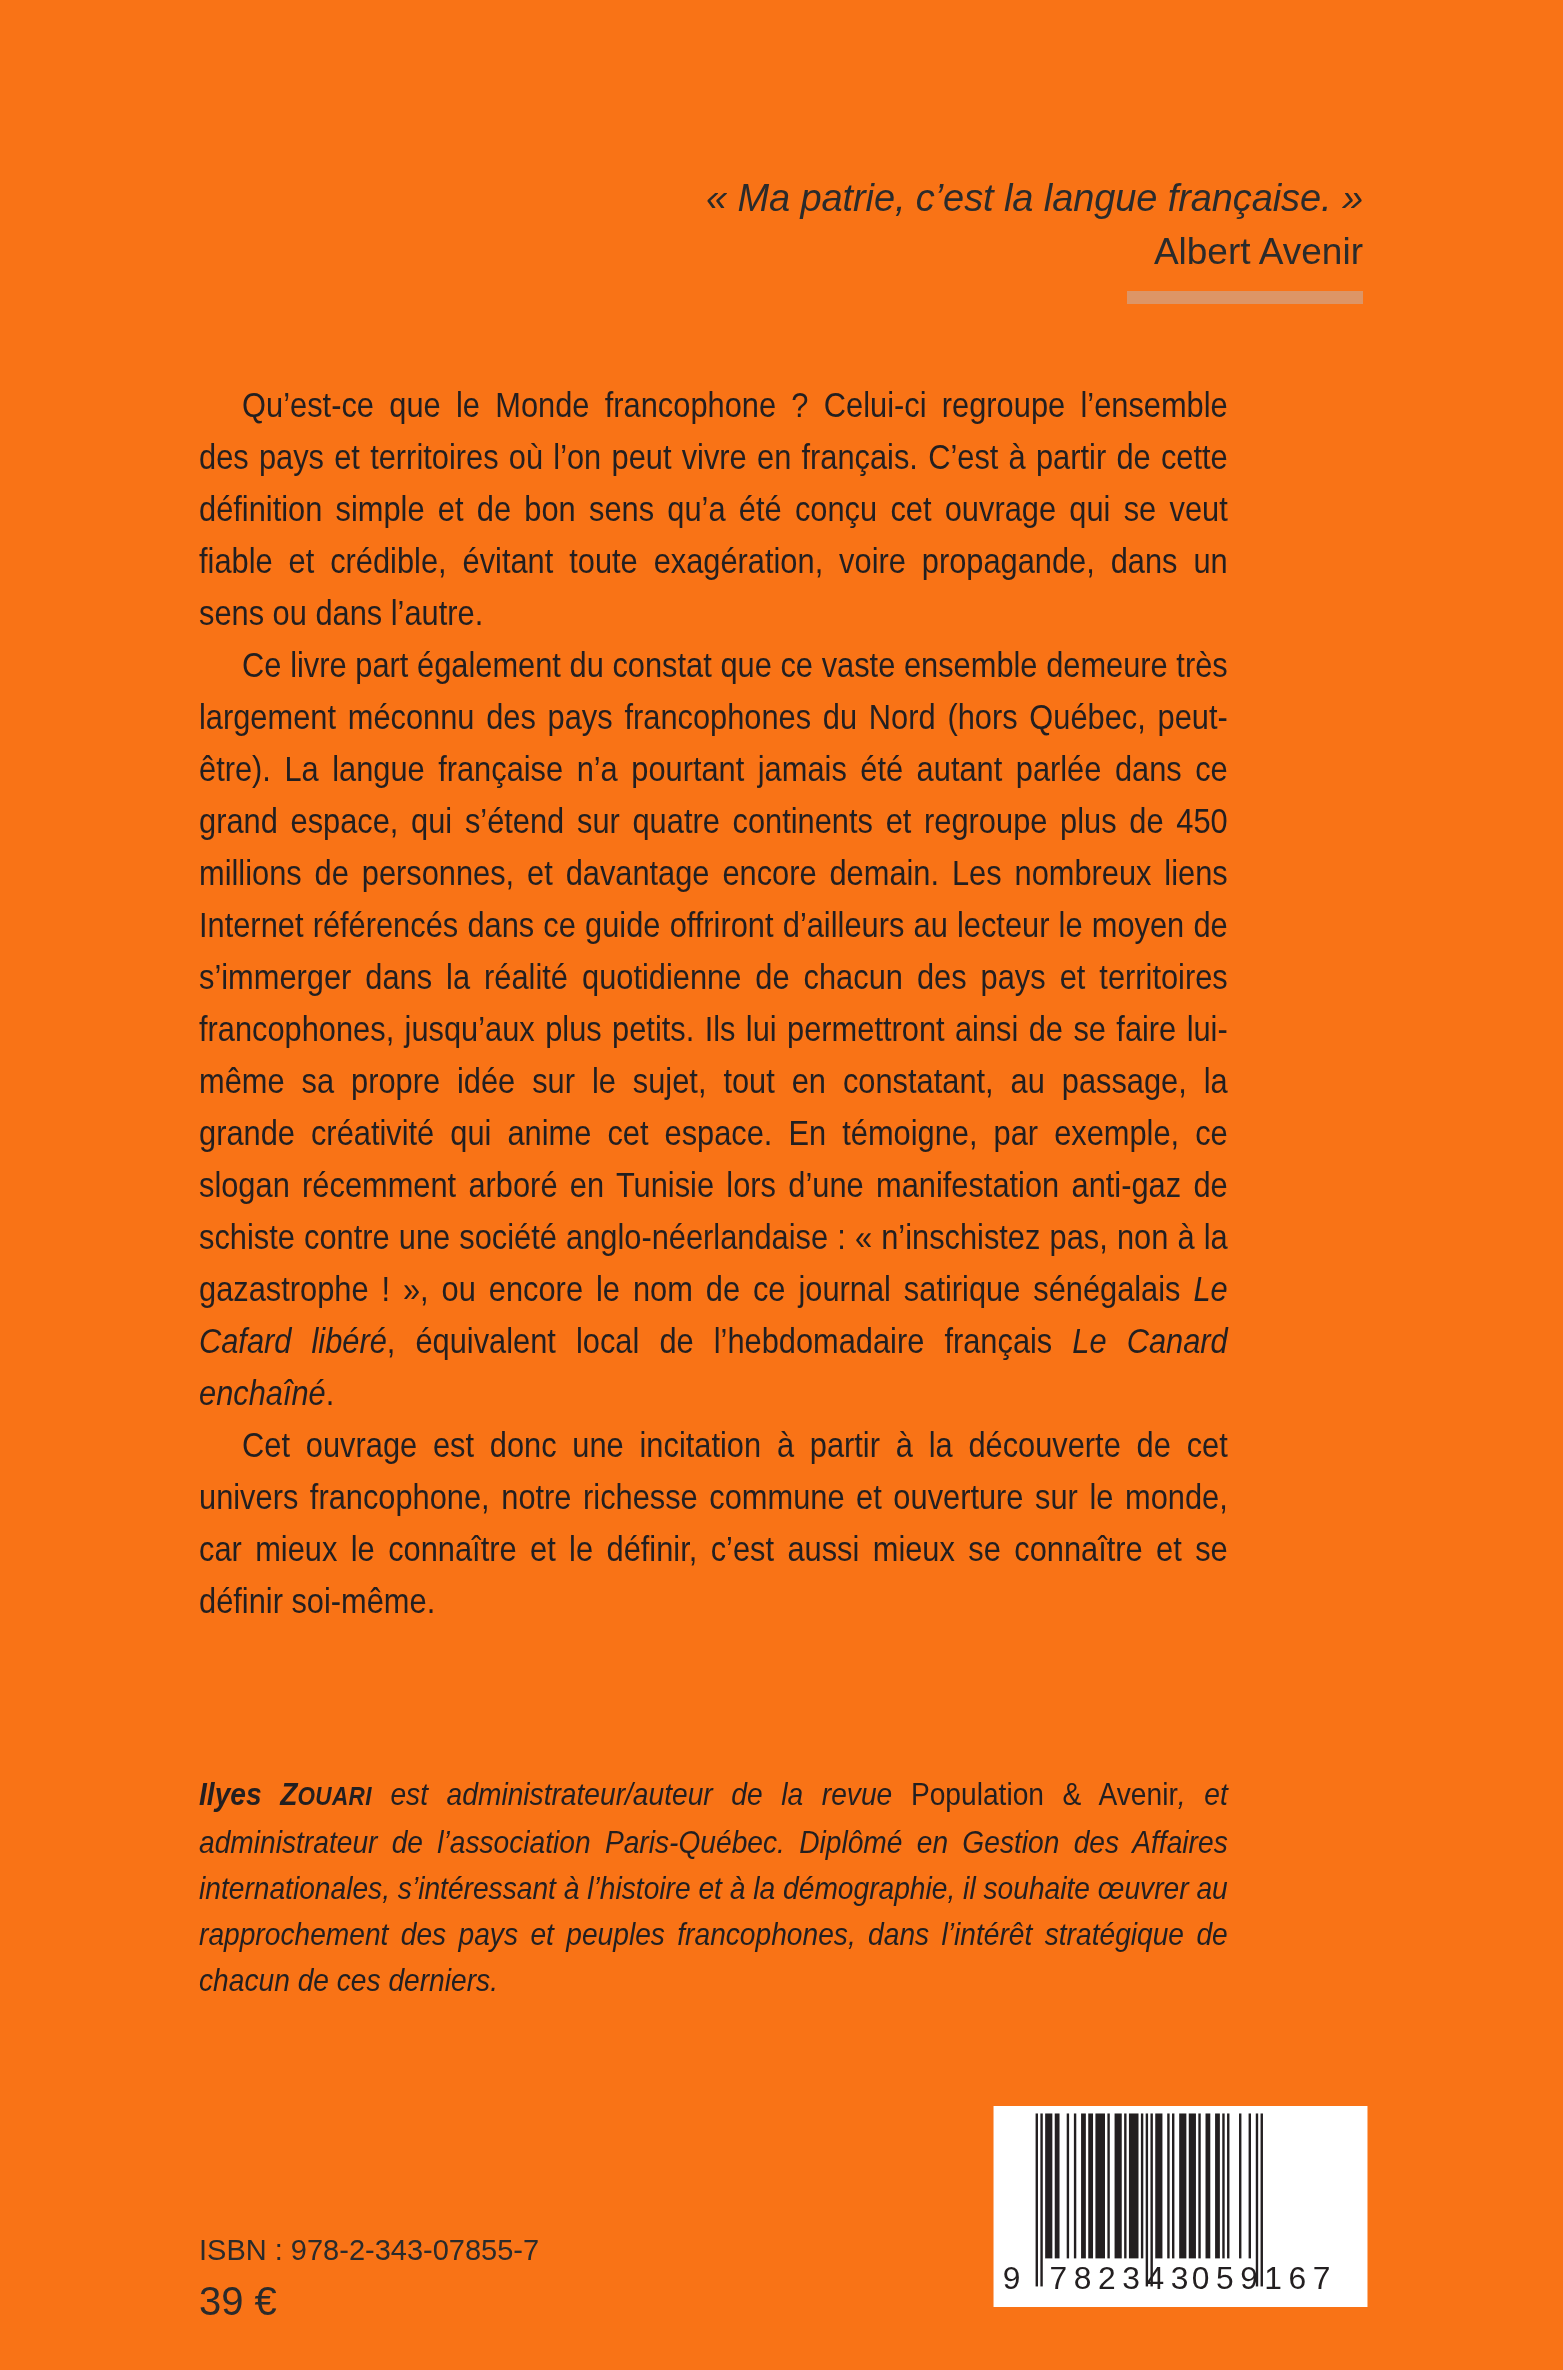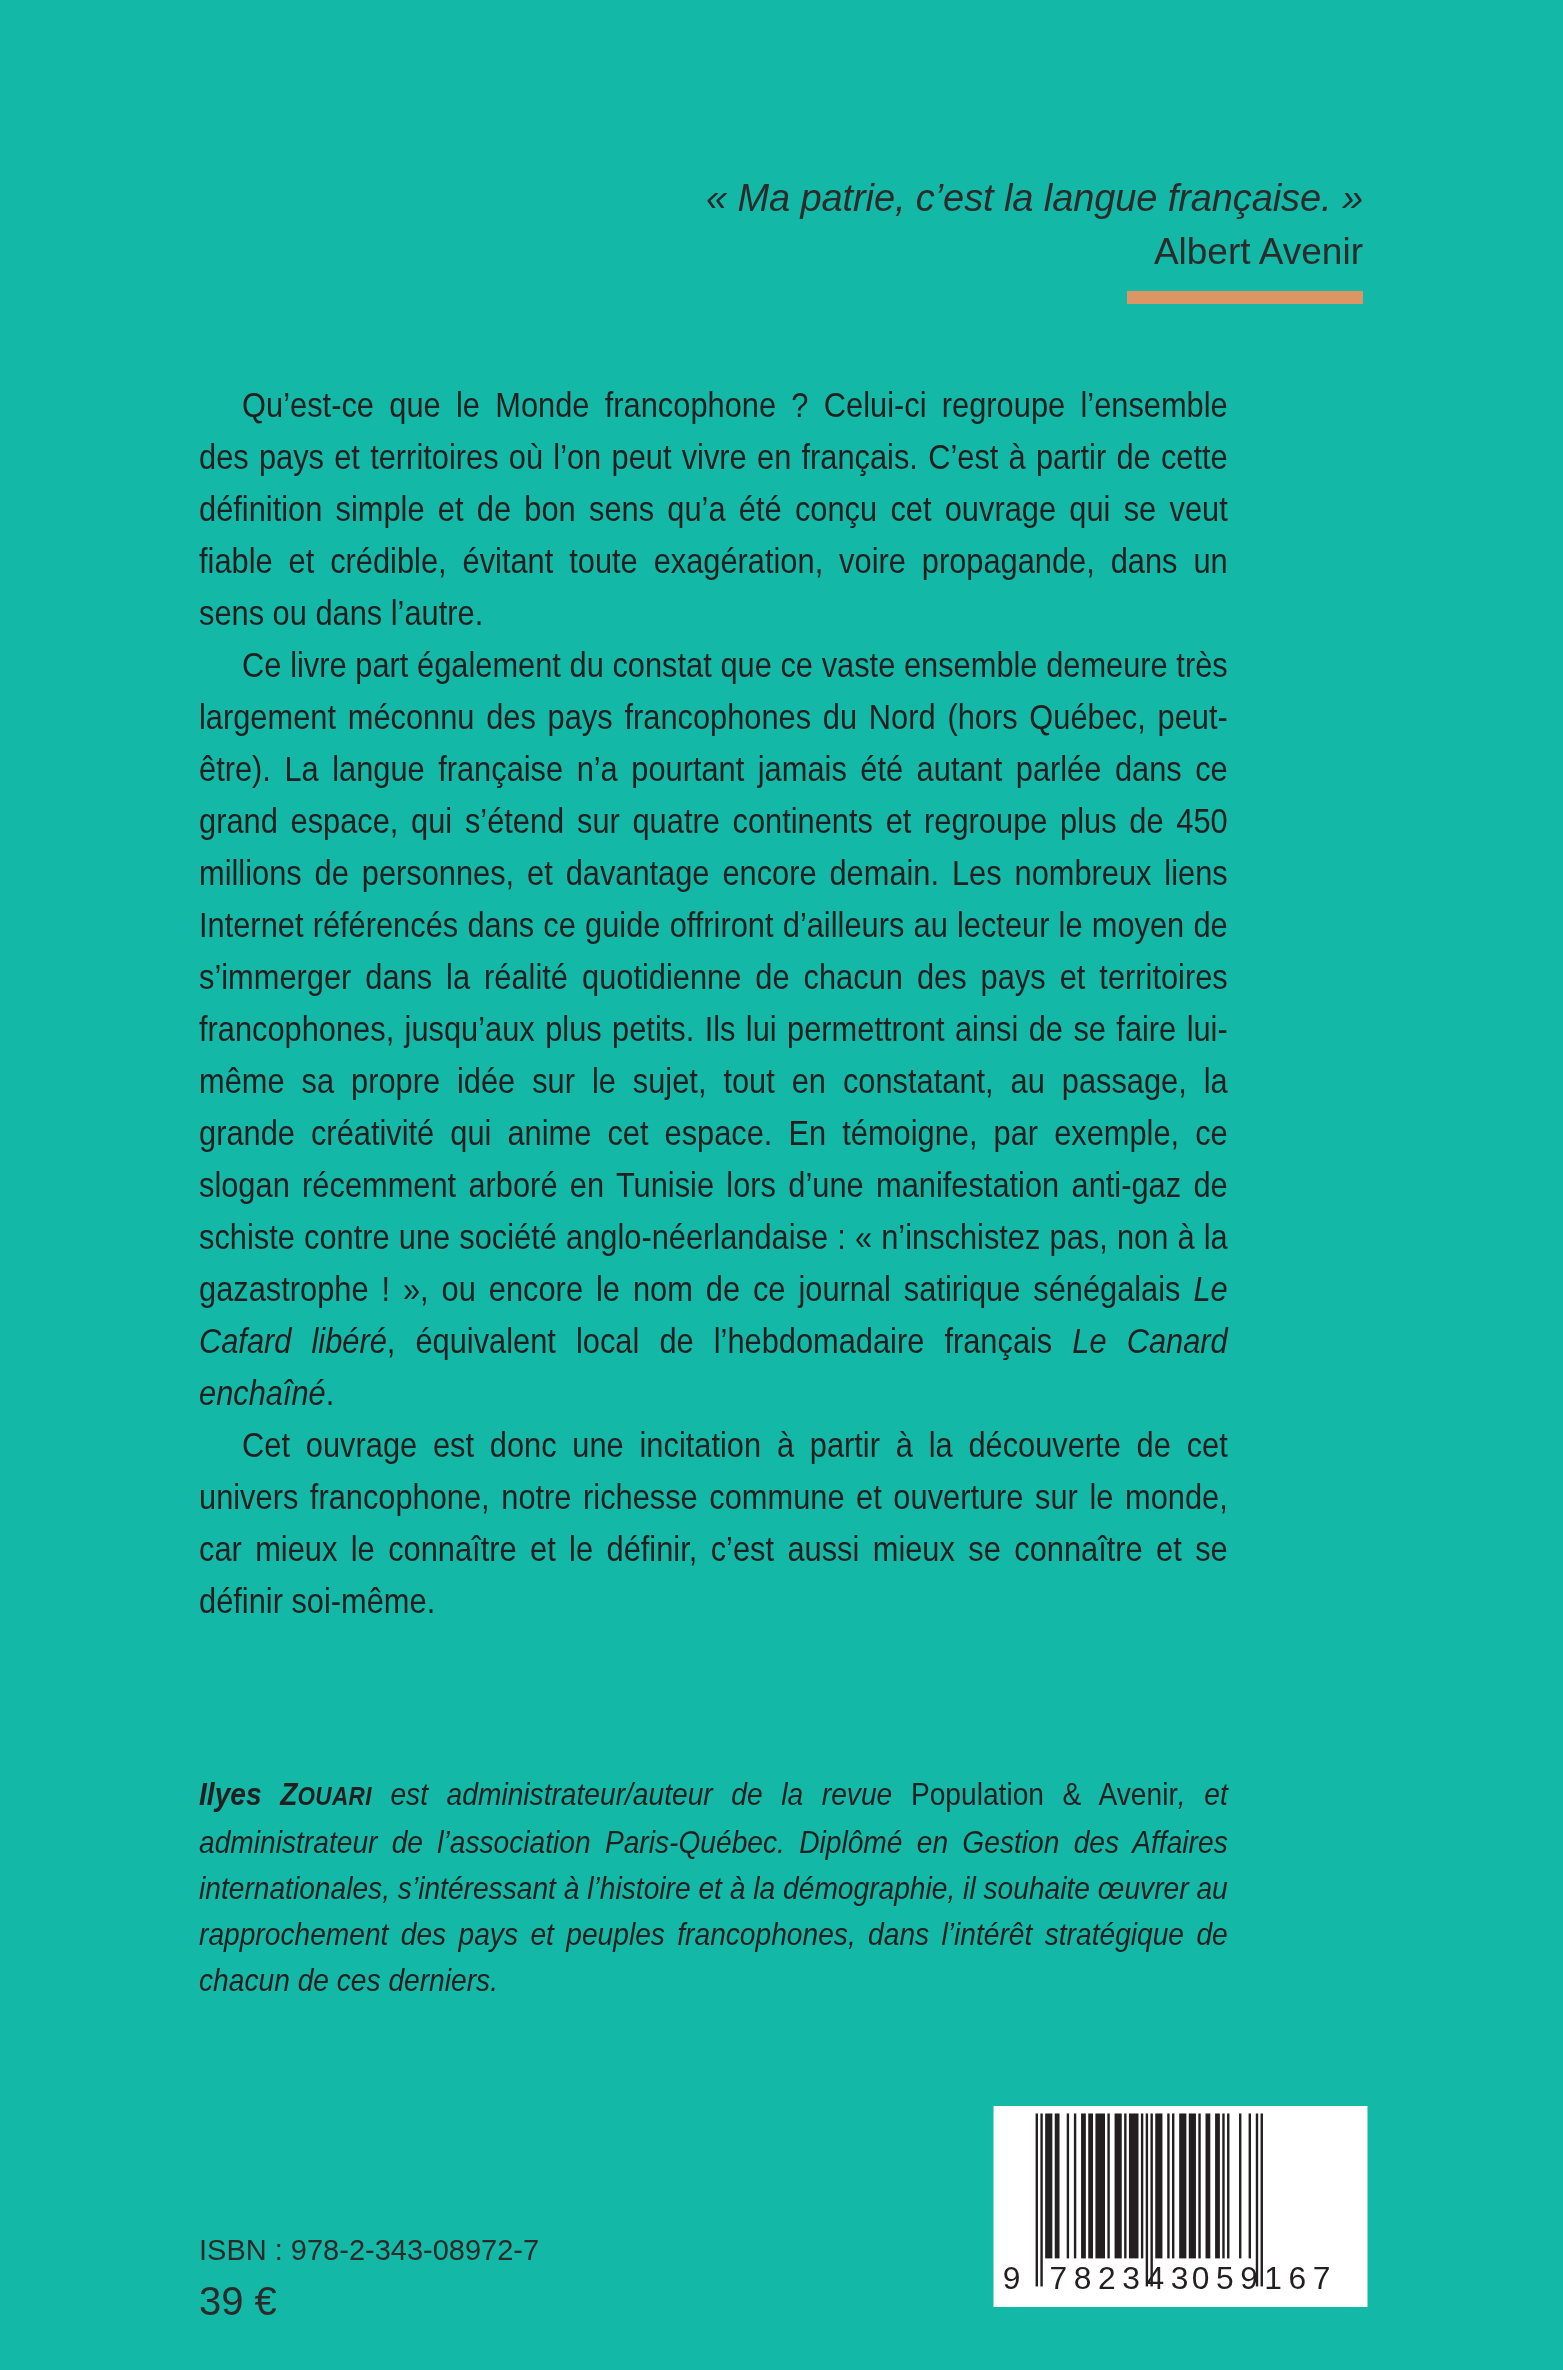--- a/index.html
+++ b/index.html
@@ -12,21 +12,21 @@
     height: 2370px;
     position: relative;
     font-family: "Liberation Sans", sans-serif;
     color: #231f20;
     overflow: hidden;
   }
 
   .page {
     position: absolute;
     inset: 0;
-    background: #14b8a6;
+    background: #f97316;
   }
 
   
   .quote-block {
     position: absolute;
     left: 201px;
     top: 174px;
     width: 1162px;
     text-align: right;
   }
@@ -147,21 +147,21 @@
   <div class="body-copy">
     <p><span>Qu’est-ce que le Monde francophone ? Celui-ci regroupe l’ensemble des pays et territoires où l’on peut vivre en français. C’est à partir de cette définition simple et de bon sens qu’a été conçu cet ouvrage qui se veut fiable et crédible, évitant toute exagération, voire propagande, dans un sens ou dans l’autre.</span></p>
     <p><span>Ce livre part également du constat que ce vaste ensemble demeure très largement méconnu des pays francophones du Nord (hors Québec, peut-être). La langue française n’a pourtant jamais été autant parlée dans ce grand espace, qui s’étend sur quatre continents et regroupe plus de 450 millions de personnes, et davantage encore demain. Les nombreux liens Internet référencés dans ce guide offriront d’ailleurs au lecteur le moyen de s’immerger dans la réalité quotidienne de chacun des pays et territoires francophones, jusqu’aux plus petits. Ils lui permettront ainsi de se faire lui-même sa propre idée sur le sujet, tout en constatant, au passage, la grande créativité qui anime cet espace. En témoigne, par exemple, ce slogan récemment arboré en Tunisie lors d’une manifestation anti-gaz de schiste contre une société anglo-néerlandaise : « n’inschistez pas, non à la gazastrophe ! », ou encore le nom de ce journal satirique sénégalais </span><em>Le Cafard libéré</em><span>, équivalent local de l’hebdomadaire français </span><em>Le Canard enchaîné</em><span>.</span></p>
     <p><span>Cet ouvrage est donc une incitation à partir à la découverte de cet univers francophone, notre richesse commune et ouverture sur le monde, car mieux le connaître et le définir, c’est aussi mieux se connaître et se définir soi-même.</span></p>
   </div>
 
   <div class="bio">
     <p><span class="name">Ilyes </span><span class="name">Z</span><span class="smallcaps">OUARI</span><span> est administrateur/auteur de la revue </span><span class="roman">Population &amp; Avenir</span><span>, et administrateur de l’association Paris-Québec. Diplômé en Gestion des Affaires internationales, s’intéressant à l’histoire et à la démographie, il souhaite œuvrer au rapprochement des pays et peuples francophones, dans l’intérêt stratégique de chacun de ces derniers.</span></p>
   </div>
 
-  <div class="isbn">ISBN : 978-2-343-08972-7</div>
+  <div class="isbn">ISBN : 978-2-343-07855-7</div>
   <div class="price">39 €</div>
 
   <div class="barcode">
     <svg width="375" height="201" viewBox="0 0 400 215" xmlns="http://www.w3.org/2000/svg">
       <rect x="0" y="0" width="400" height="215" fill="#ffffff"></rect>
       <g id="bars" fill="#231f20">
           <rect x="45.00" y="8" width="2.56" height="185"></rect>
           <rect x="50.12" y="8" width="2.56" height="185"></rect>
           <rect x="55.24" y="8" width="7.68" height="155"></rect>
           <rect x="65.48" y="8" width="5.12" height="155"></rect>

